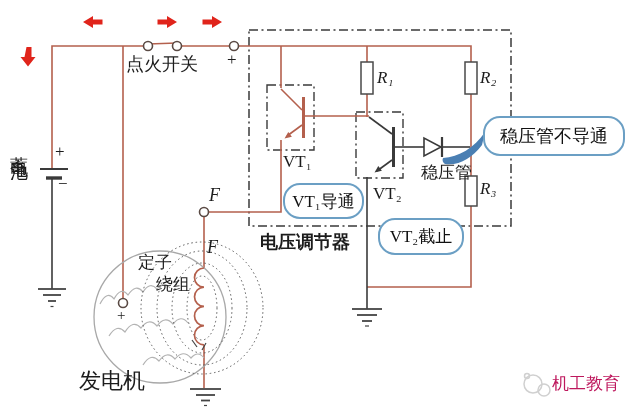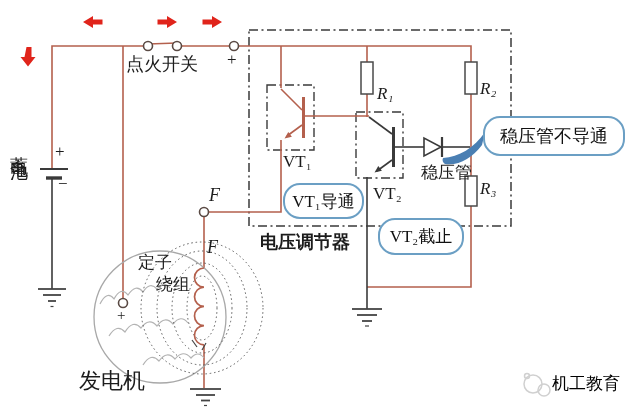--- a/index.html
+++ b/index.html
@@ -6,21 +6,21 @@
   #stage{position:relative;width:640px;height:415px;background:#ffffff;overflow:hidden;
          font-family:"Liberation Serif","DejaVu Serif","DejaVu Sans",serif;}
   #circuit-svg{position:absolute;left:0;top:0;}
   .lbl{position:absolute;white-space:nowrap;color:#1c1c1c;font-size:17px;line-height:1;}
   .bold{font-weight:bold;}
   .ital{font-style:italic;}
   .vert{writing-mode:vertical-rl;text-orientation:upright;letter-spacing:3px;}
   .callout{position:absolute;background:#fff;border:2.5px solid #6b9fc4;border-radius:17px;
            display:flex;align-items:center;justify-content:center;color:#111;
            font-size:17px;line-height:1;}
-  .watermark{color:#000000;}
+  .watermark{color:#be185d;}
 </style>
 </head>
 <body>
 
 <div id="stage">
 
   <svg id="circuit-svg" width="640" height="415" viewBox="0 0 640 415">
 
     <g fill="#e0241b" stroke="none">
       <path d="M26.5,47 h5 v10 h4 l-7.5,9.5 -7.5,-9.5 h4 z"></path>
@@ -156,22 +156,22 @@
   <div class="lbl vert" style="left:10px;top:142px;font-size:18px;">蓄电池</div>
   <div class="lbl" style="left:55px;top:143px;">+</div>
   <div class="lbl" style="left:58px;top:175px;">−</div>
 
   <div class="lbl" style="left:126px;top:55px;font-size:18px;">点火开关</div>
   <div class="lbl" style="left:227px;top:51px;">+</div>
 
   <div class="lbl ital" style="left:209px;top:186px;font-size:18px;">F</div>
   <div class="lbl ital" style="left:207px;top:238px;font-size:18px;">F</div>
 
-  <div class="lbl ital" style="left:377px;top:69px;margin-top:16px;">R₁</div>
-  <div class="lbl ital" style="left:480px;top:80px;text-align:right;">R₂</div>
+  <div class="lbl ital" style="left:377px;top:69px;">R₁</div>
+  <div class="lbl ital" style="left:480px;top:69px;text-align:right;">R₂</div>
   <div class="lbl ital" style="left:480px;top:180px;">R₃</div>
 
   <div class="lbl" style="left:283px;top:153px;">VT₁</div>
   <div class="lbl" style="left:373px;top:185px;">VT₂</div>
   <div class="lbl" style="left:421px;top:164px;">稳压管</div>
   <div class="lbl bold" style="left:260px;top:233px;font-size:18px;">电压调节器</div>
 
   <div class="lbl" style="left:138px;top:254px;">定子</div>
   <div class="lbl" style="left:156px;top:276px;">绕组</div>
   <div class="lbl" style="left:79px;top:370px;font-size:22px;">发电机</div>

